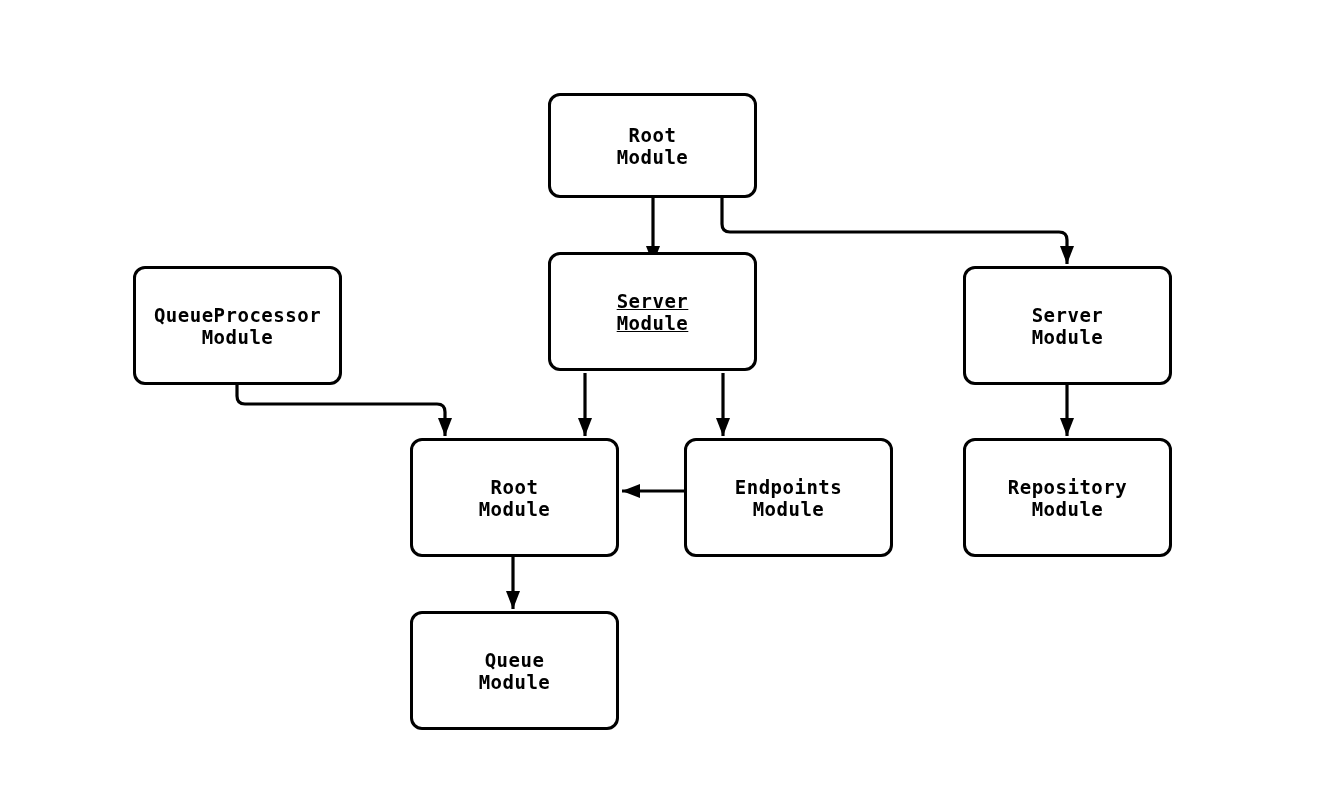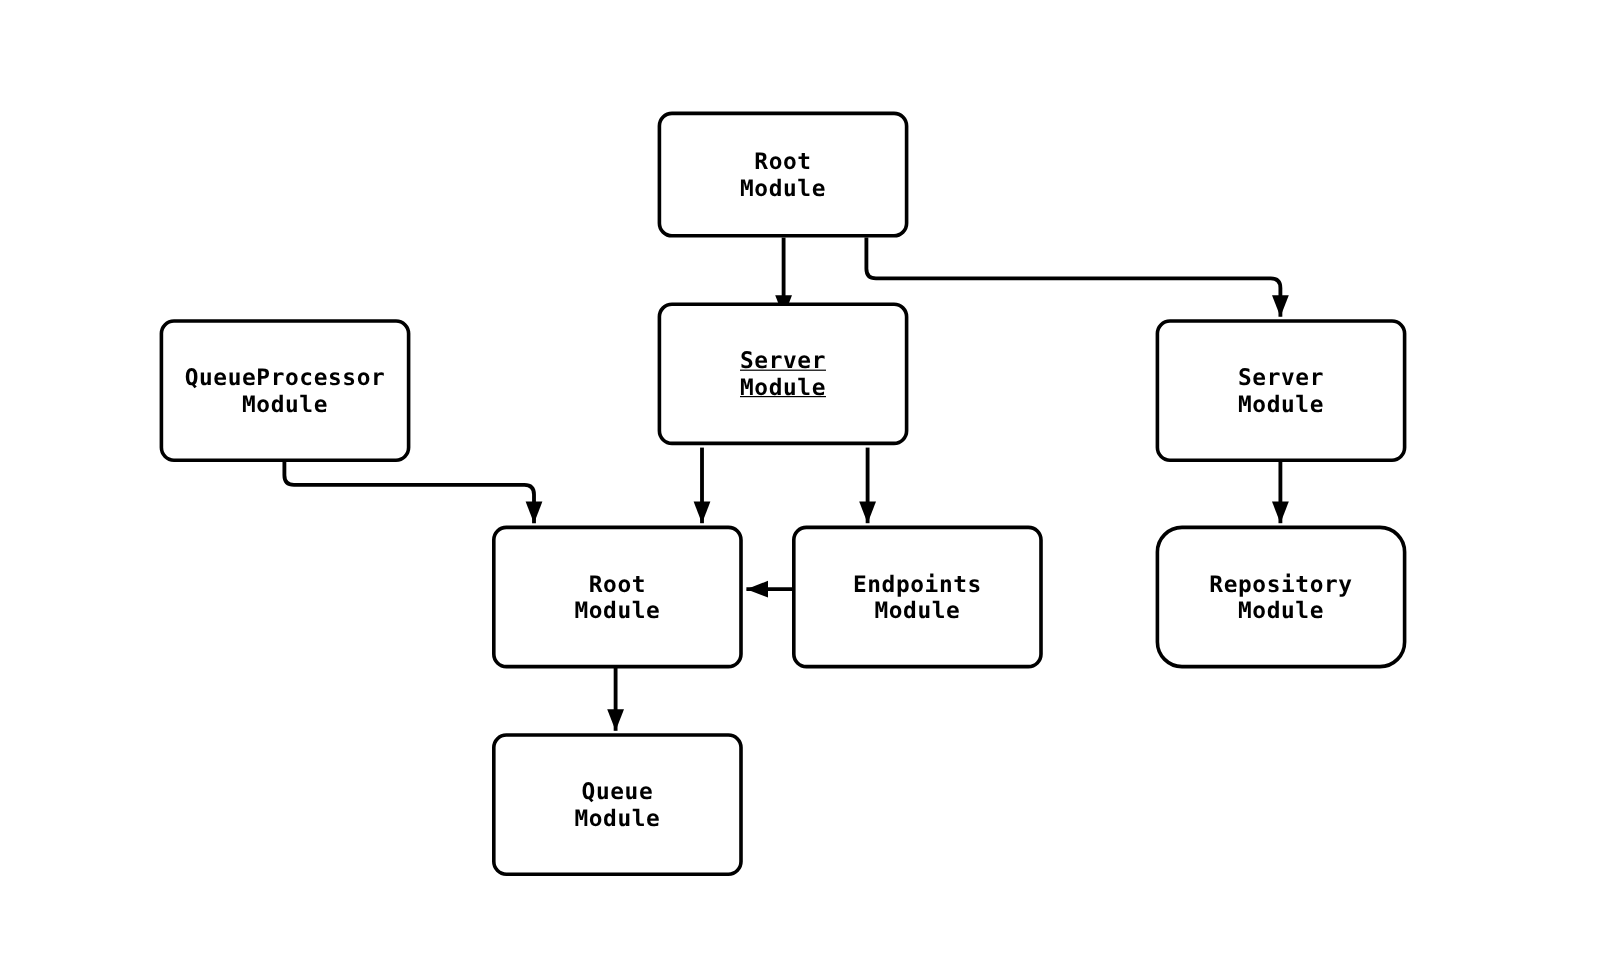--- a/index.html
+++ b/index.html
@@ -44,22 +44,22 @@
     font-weight: bold;
     font-size: 19px;
     line-height: 22px;
     letter-spacing: 0.5px;
   }
   .node-root           { left: 548px; top: 93px;  height: 105px; }
   .node-queue-processor{ left: 133px; top: 266px; }
   .node-server         { left: 548px; top: 252px; text-decoration: underline; }
   .node-global         { left: 963px; top: 266px; }
   .node-core           { left: 410px; top: 438px; }
-  .node-endpoints      { left: 660px; top: 438px; text-align: center; }
-  .node-repository     { left: 963px; top: 438px; border-radius: 22px; }
+  .node-endpoints      { left: 684px; top: 438px; text-align: center; }
+  .node-repository     { left: 963px; top: 438px; }
   .node-queue          { left: 410px; top: 611px; text-align: right; }
 </style>
 </head>
 <body>
 
 <div class="canvas">
 
   <svg class="edges-layer" width="1337" height="809" viewBox="0 0 1337 809" xmlns="http://www.w3.org/2000/svg">
     <defs>
       <marker id="arrowhead" markerUnits="userSpaceOnUse" markerWidth="24" markerHeight="20" refX="20" refY="9" orient="auto">

